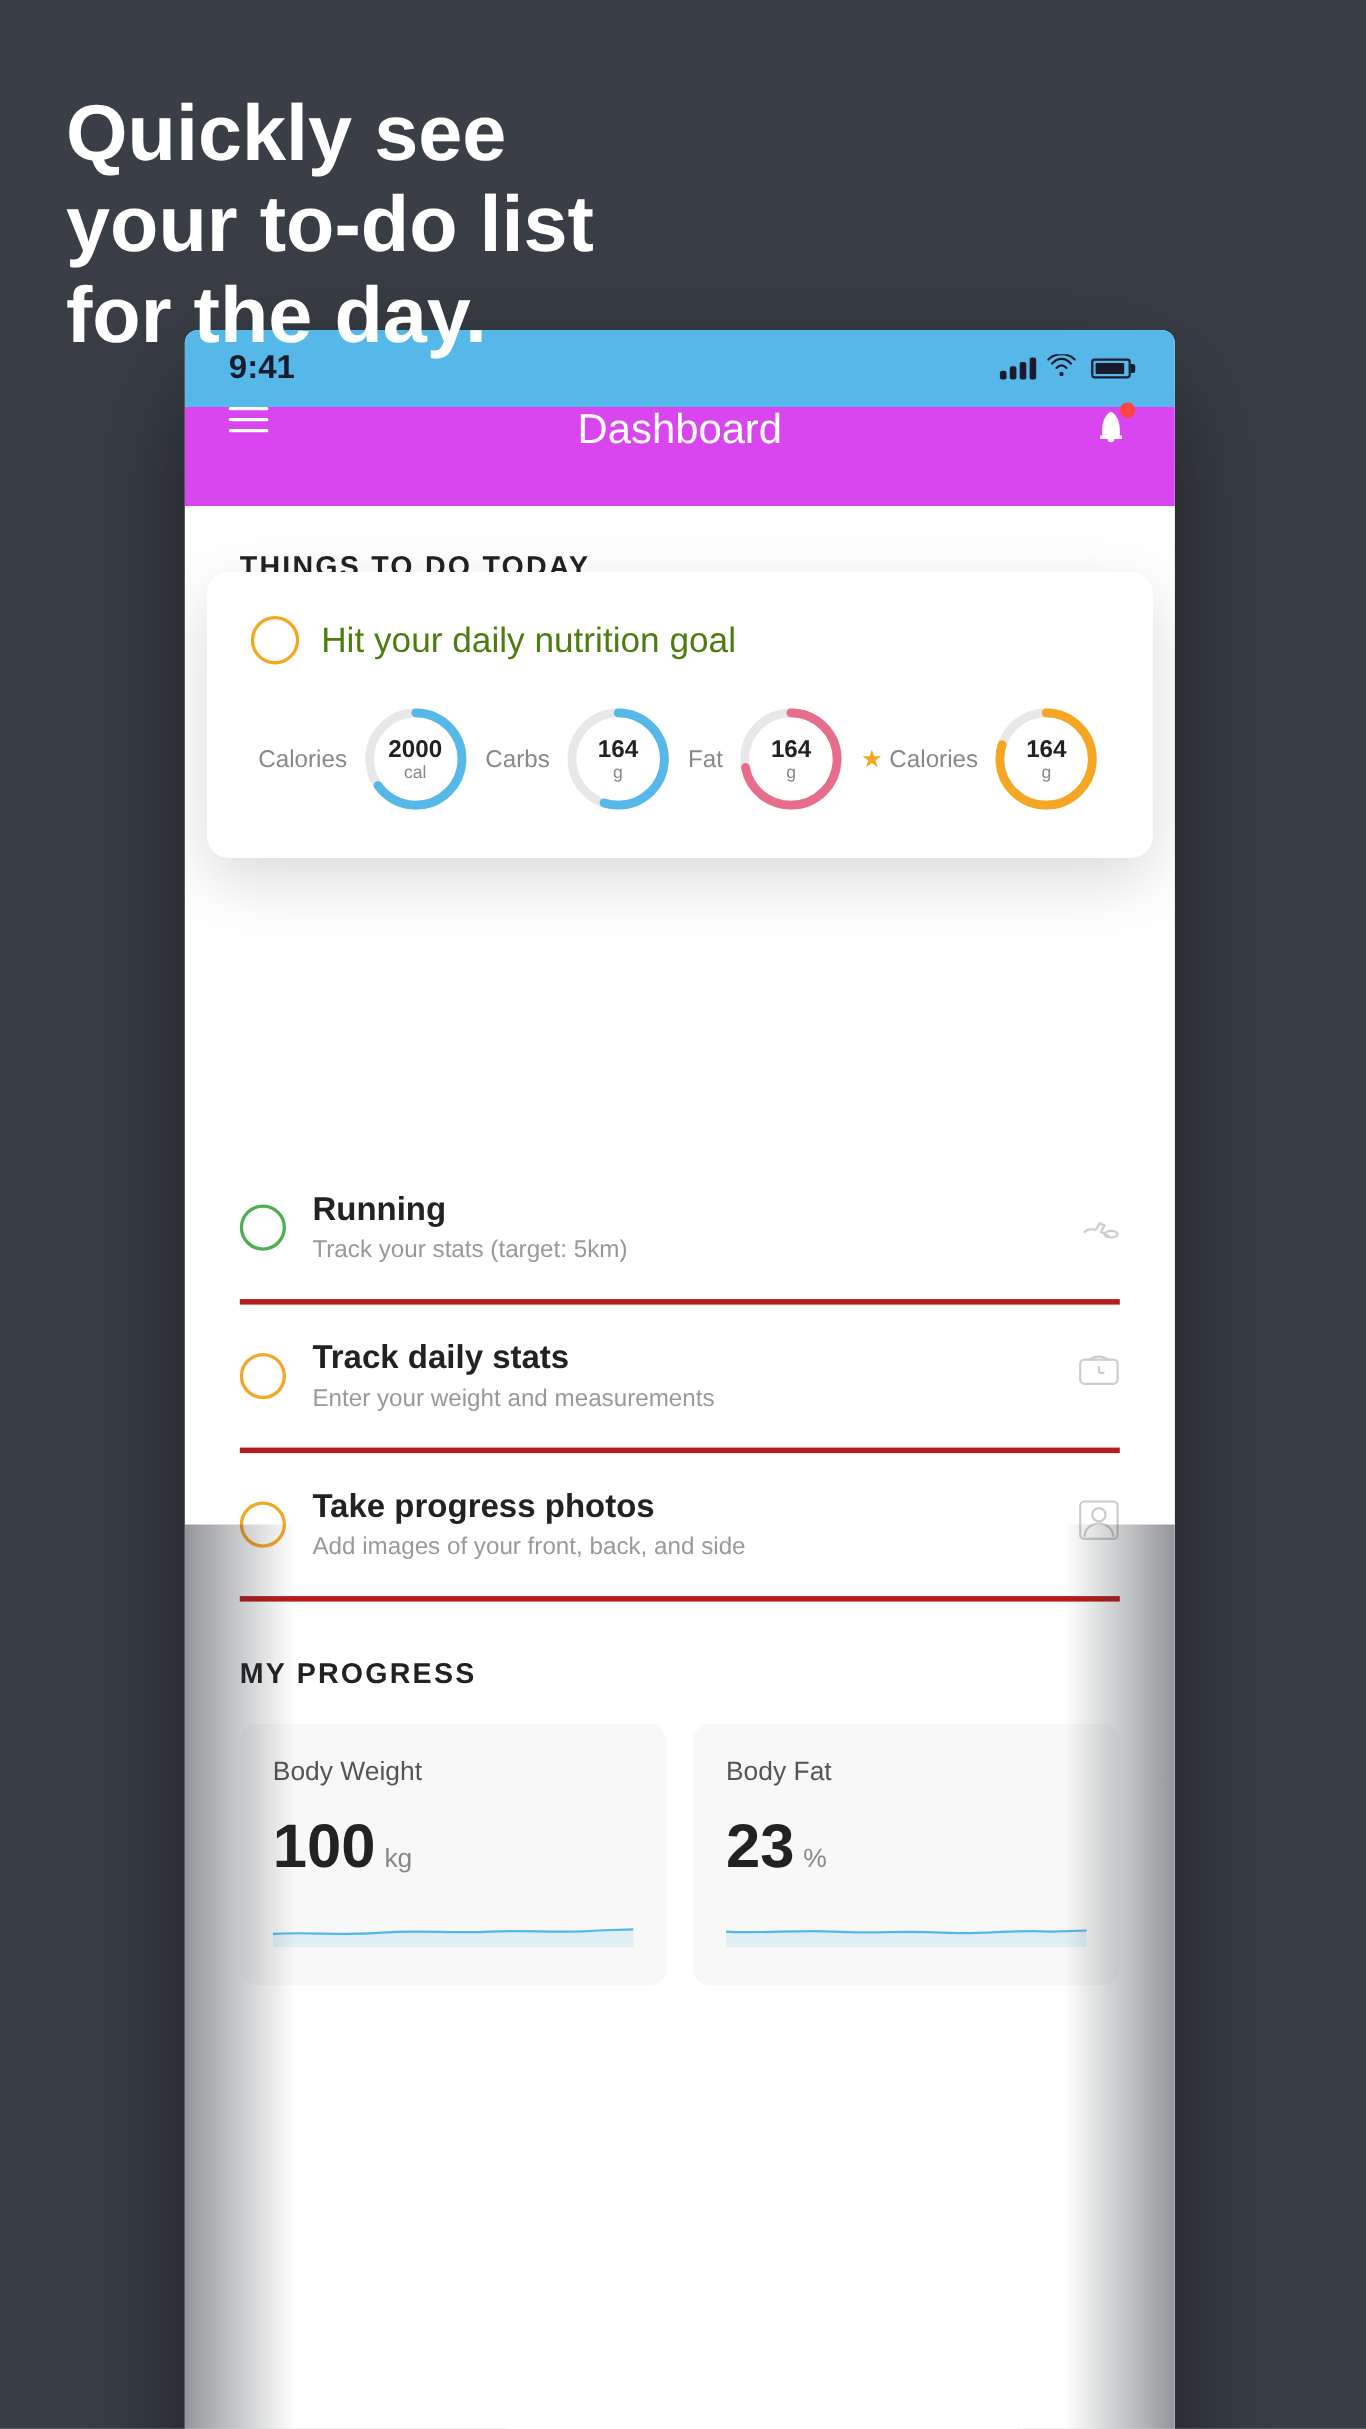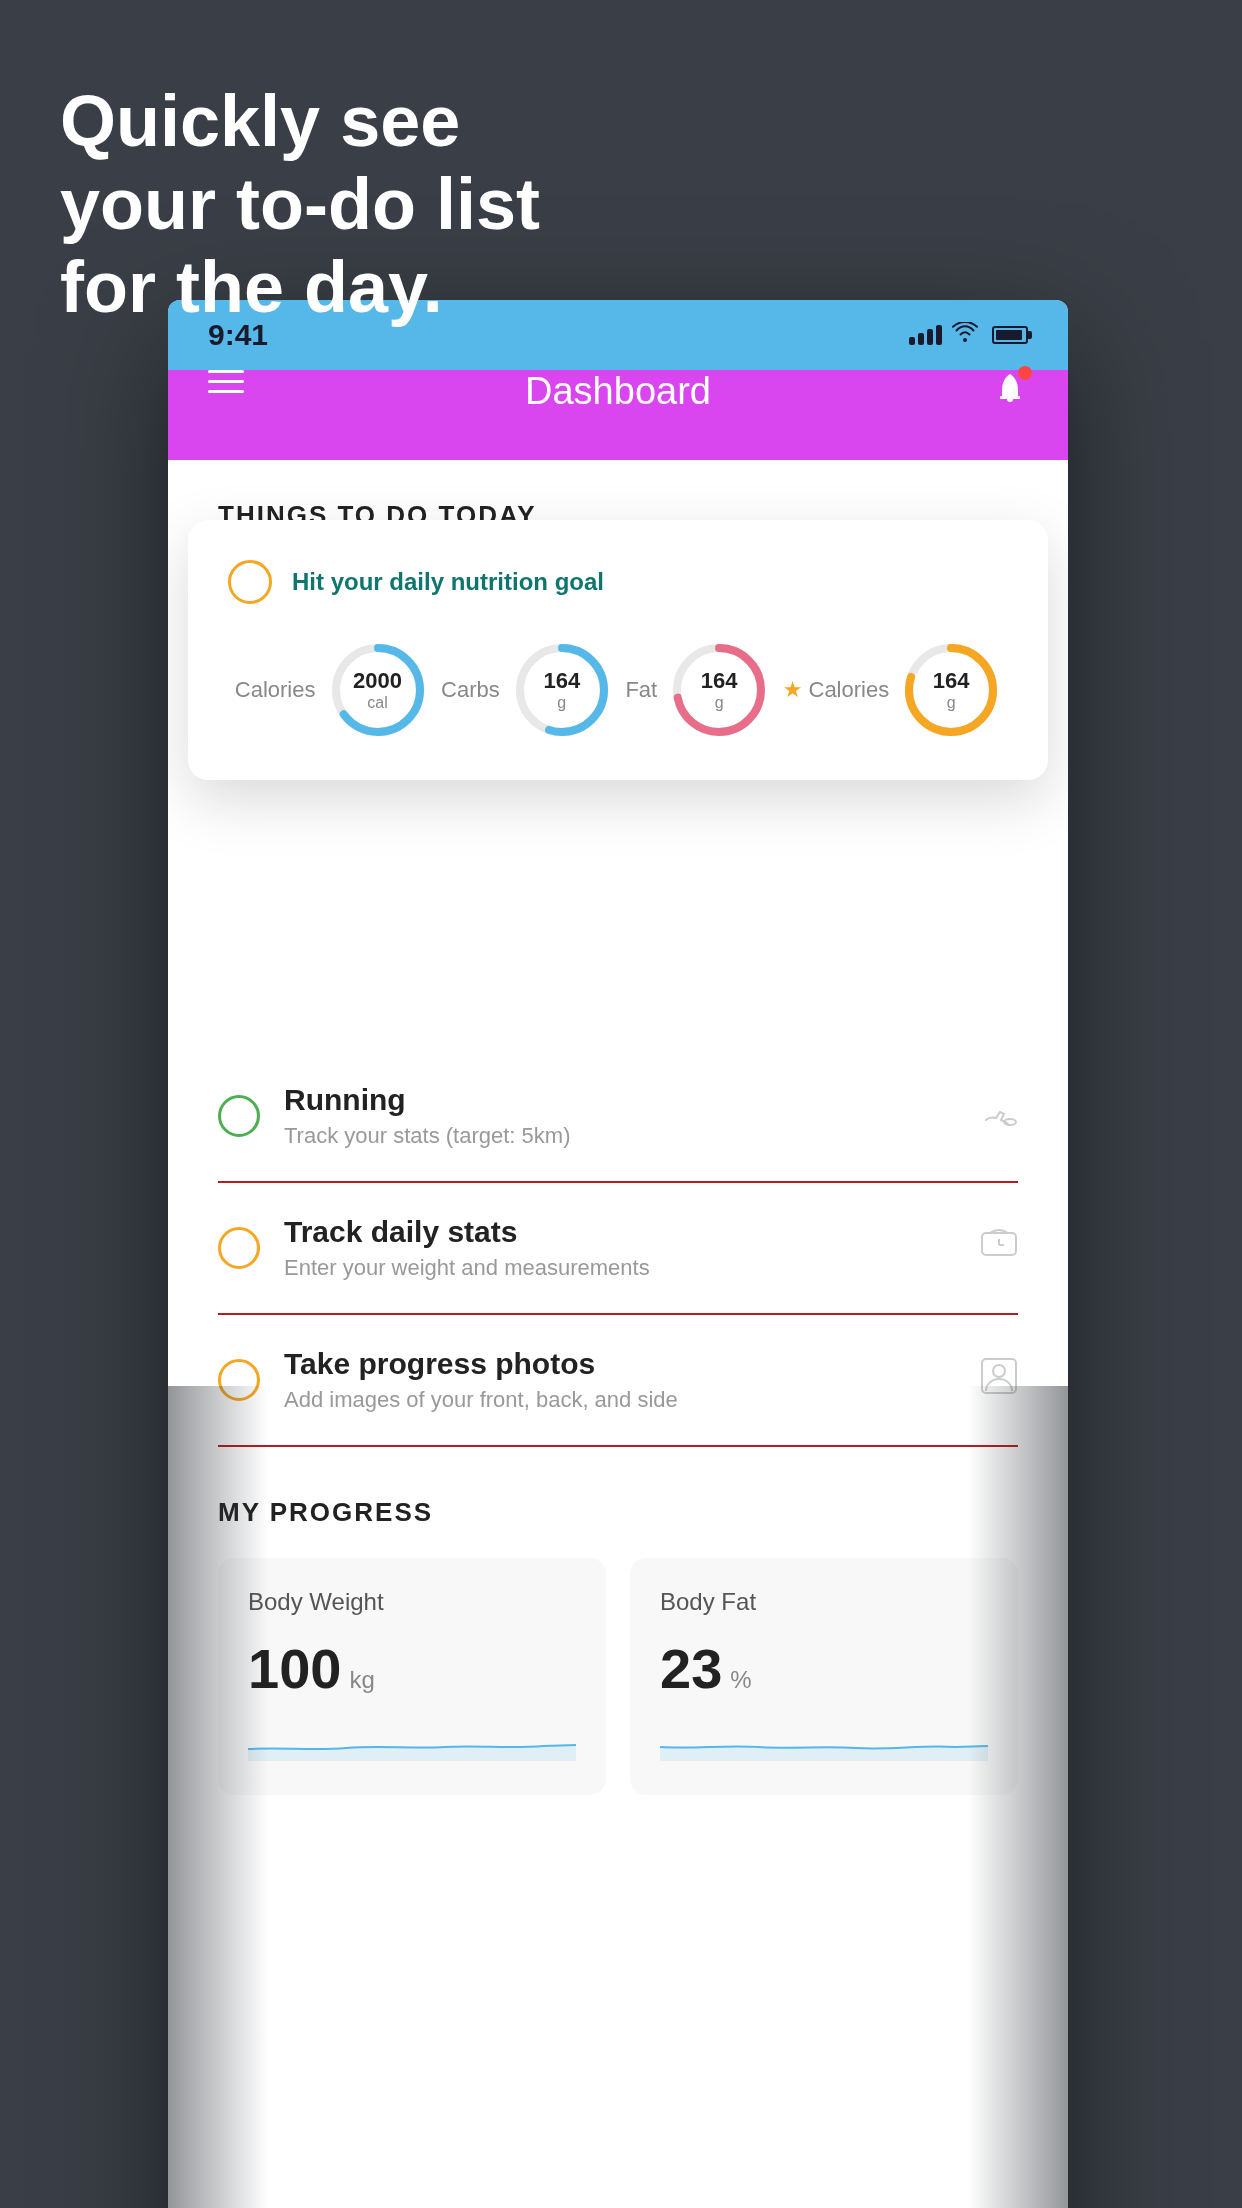--- a/index.html
+++ b/index.html
@@ -192,23 +192,23 @@
 
     .circle-check {
       width: 44px;
       height: 44px;
       border-radius: 50%;
       border: 3px solid #f5a623;
       flex-shrink: 0;
     }
 
     .card-title {
-      font-size: 24px;
-      font-weight: 700;
-      color: #0f766e;
+      font-size: 32px;
+      font-weight: 400;
+      color: #4d7c0f;
     }
 
     .nutrition-circles {
       display: flex;
       justify-content: space-around;
       align-items: center;
     }
 
     .nutrition-item {
       display: flex;
@@ -259,21 +259,21 @@
     
     .task-list {
       padding: 0 50px;
       margin-top: 500px;
     }
 
     .task-item {
       display: flex;
       align-items: center;
       padding: 32px 0;
-      border-bottom: 2px solid #b91c1c;
+      border-bottom: 5px solid #b91c1c;
       gap: 24px;
       justify-content: flex-end;
     }
 
     .task-circle {
       width: 42px;
       height: 42px;
       border-radius: 50%;
       border: 3px solid #4caf50;
       flex-shrink: 0;

